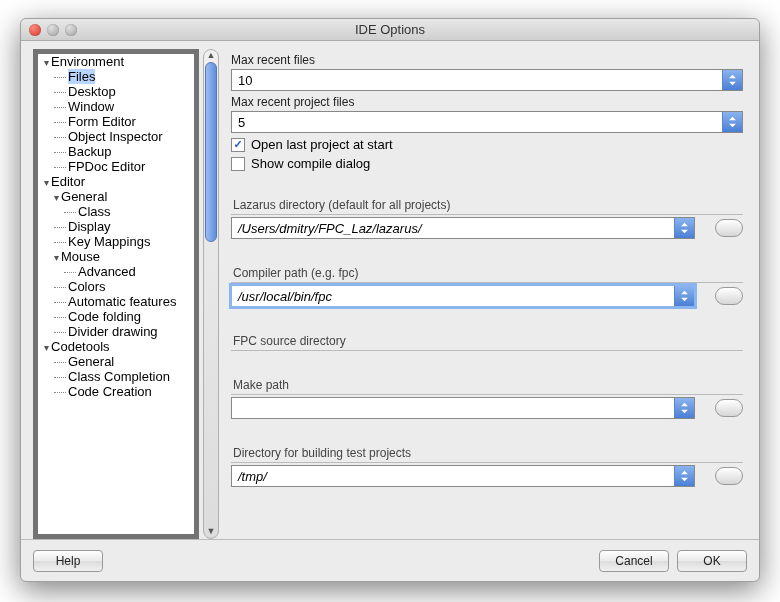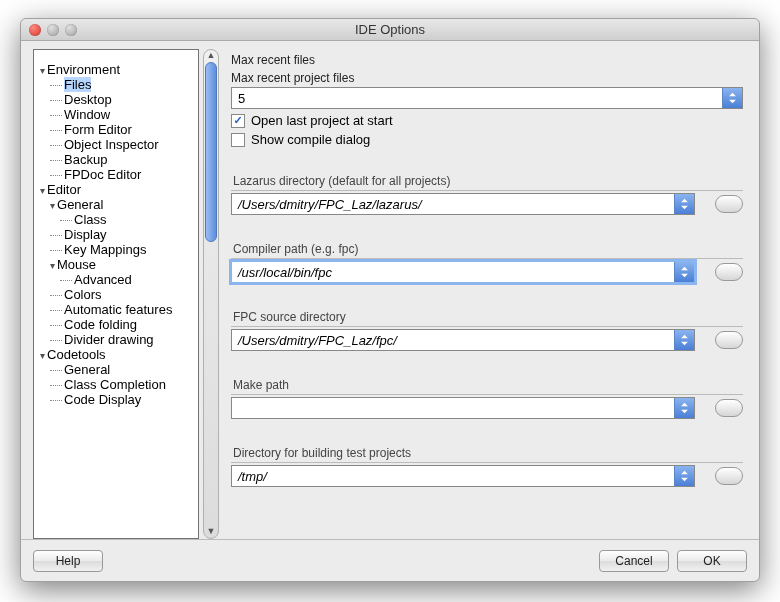--- a/index.html
+++ b/index.html
@@ -59,24 +59,24 @@
   }
   .tree-wrap {
     width: 186px;
     display: flex;
     gap: 4px;
     align-items: stretch;
   }
   .tree {
     flex: 1;
     background: #fff;
-    border: 1px solid #737373;
+    border: 5px solid #737373;
     overflow: hidden;
     font-size: 13px;
-    padding-top: 12px;
+    padding-top: 0;
   }
   .tree-item { white-space: nowrap; }
   .tree-item .lbl { display: inline-block; }
   .tree-item.sel .lbl { background: #b7d5ff; }
   .tree .indent0 { padding-left: 6px; }
   .tree .indent1 { padding-left: 16px; }
   .tree .indent2 { padding-left: 26px; }
   .tree .disc::before {
     content: "▾"; font-size: 10px; color: #555; margin-right: 2px;
   }
@@ -206,32 +206,40 @@
           <div class="tree-item indent1 line"><span class="lbl">Key Mappings</span></div>
           <div class="tree-item indent1 disc"><span class="lbl">Mouse</span></div>
           <div class="tree-item indent2 line"><span class="lbl">Advanced</span></div>
           <div class="tree-item indent1 line"><span class="lbl">Colors</span></div>
           <div class="tree-item indent1 line"><span class="lbl">Automatic features</span></div>
           <div class="tree-item indent1 line"><span class="lbl">Code folding</span></div>
           <div class="tree-item indent1 line"><span class="lbl">Divider drawing</span></div>
           <div class="tree-item indent0 disc"><span class="lbl">Codetools</span></div>
           <div class="tree-item indent1 line"><span class="lbl">General</span></div>
           <div class="tree-item indent1 line"><span class="lbl">Class Completion</span></div>
-          <div class="tree-item indent1 line"><span class="lbl">Code Display</span></div>
+          <div class="tree-item indent1 line"><span class="lbl">Code Creation</span></div>
         </div>
       <div class="vscroll">
         <div class="arrow-up">▲</div>
         <div class="thumb"></div>
         <div class="arrow-down">▼</div>
       </div>
     </div>
 
     <div class="main">
 
       <div class="label">Max recent files</div>
+      <div class="combo simple-combo">
+        <span class="val">10</span>
+        <span class="arrow">
+          <svg viewBox="0 0 10 14">
+              <path d="M5 1 L9 5 L1 5 Z M1 9 L9 9 L5 13 Z" fill="#fff"></path>
+            </svg>
+        </span>
+      </div>
 
       <div class="label">Max recent project files</div>
       <div class="combo simple-combo">
         <span class="val">5</span>
         <span class="arrow">
           <svg viewBox="0 0 10 14">
               <path d="M5 1 L9 5 L1 5 Z M1 9 L9 9 L5 13 Z" fill="#fff"></path>
             </svg>
         </span>
       </div>
@@ -268,31 +276,20 @@
               <svg viewBox="0 0 10 14">
                 <path d="M5 1 L9 5 L1 5 Z M1 9 L9 9 L5 13 Z" fill="#fff"></path>
               </svg>
             </span>
         </div>
         <div class="browse"></div>
       </div>
 
       <div class="fieldset-label">FPC source directory</div>
       <hr class="section-sep">
-      <div class="pathrow">
-        <div class="combo">
-          <span class="val">/Users/dmitry/FPC_Laz/fpc/</span>
-          <span class="arrow">
-              <svg viewBox="0 0 10 14">
-                <path d="M5 1 L9 5 L1 5 Z M1 9 L9 9 L5 13 Z" fill="#fff"></path>
-              </svg>
-            </span>
-        </div>
-        <div class="browse"></div>
-      </div>
 
       <div class="fieldset-label">Make path</div>
       <hr class="section-sep">
       <div class="pathrow">
         <div class="combo">
           <span class="val"></span>
           <span class="arrow">
               <svg viewBox="0 0 10 14">
                 <path d="M5 1 L9 5 L1 5 Z M1 9 L9 9 L5 13 Z" fill="#fff"></path>
               </svg>

